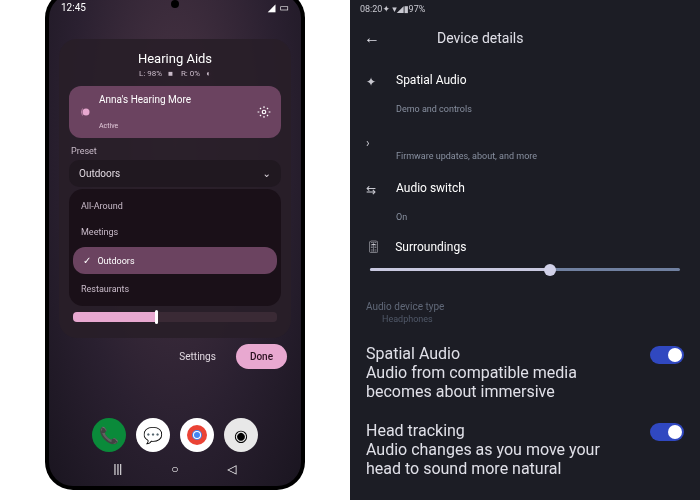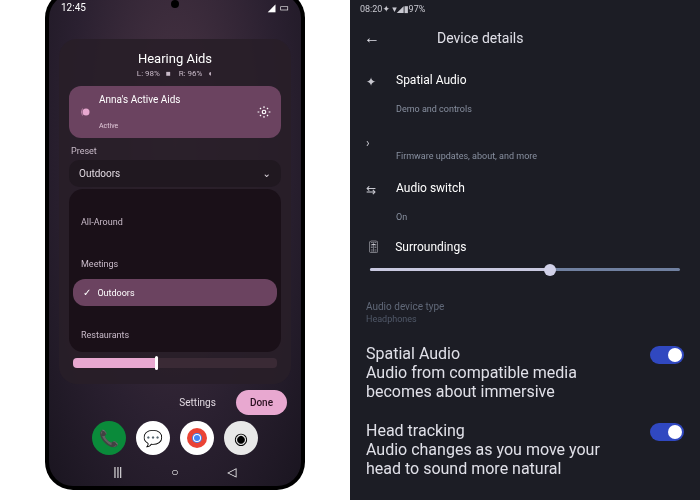--- a/index.html
+++ b/index.html
@@ -15,21 +15,21 @@
   .lr { text-align: center; font-size: 8px; color: #c8bac8; margin-bottom: 8px; }
   .device-row { background: #6b4360; border-radius: 12px; padding: 8px 10px; display: flex; align-items: center; justify-content: space-between; margin-bottom: 8px; }
   .device-row .left { display: flex; gap: 6px; align-items: center; }
   .device-icon { width: 14px; height: 14px; }
   .device-name { font-size: 10px; color: #fff; }
   .device-sub { font-size: 7px; color: #e0c8d8; margin-top: 17px; }
   .gear { width: 14px; height: 14px; color: #fff; }
   .label { font-size: 9px; color: #c8bac8; margin: 4px 0 4px 2px; }
   .select-row { background: rgba(30,22,30,0.8); border-radius: 10px; padding: 8px 10px; display: flex; justify-content: space-between; align-items: center; font-size: 10px; margin-bottom: 2px; }
   .dropdown { background: #1a1018; border-radius: 14px; padding: 4px 0; margin-top: 2px; }
-  .dropdown-item { padding: 8px 12px; font-size: 9px; color: #c8bac8; margin-top: 16px; }
+  .dropdown-item { padding: 8px 12px; font-size: 9px; color: #c8bac8; }
   .dropdown-item.selected { background: #6b4360; border-radius: 12px; margin: 2px 4px; padding: 8px 10px; color: #fff; display: flex; gap: 6px; align-items: center; }
   .slider-small { margin: 6px 4px 4px; height: 10px; background: linear-gradient(to right,#e8a8d0 0%,#e8a8d0 40%,#3a2a35 40%,#3a2a35 100%); border-radius: 4px; position: relative; }
   .slider-small .thumb { position: absolute; left: 40%; top: -2px; width: 3px; height: 14px; background: #fff; border-radius: 2px; }
   .btn-row { display: flex; justify-content: flex-end; gap: 8px; padding: 6px 14px 0; }
   .btn-text { font-size: 10px; color: #e0d8e0; padding: 7px 12px; }
   .btn-done { background: #e8a8d0; color: #2a1020; border-radius: 14px; padding: 7px 14px; font-size: 10px; font-weight: 500; }
   .dock { margin-top: auto; display: flex; justify-content: center; gap: 10px; padding: 6px 0 4px; }
   .dock-icon { width: 34px; height: 34px; border-radius: 50%; display: flex; align-items: center; justify-content: center; font-size: 16px; }
   .navbar { display: flex; justify-content: space-around; padding: 6px 40px 10px; }
   .nav-btn { color: #fff; font-size: 12px; }
@@ -43,21 +43,21 @@
   .row2 .icon { width: 16px; flex-shrink: 0; margin-top: 2px; font-size: 12px; color: #c8c8d0; }
   .row2 .texts { flex: 1; }
   .row2 .t1 { font-size: 12px; color: #fff; }
   .row2 .t2 { font-size: 9px; color: #8890a0; margin-top: 17px; }
   .surround-block { padding: 8px 16px 14px; }
   .surround-head { display: flex; gap: 14px; align-items: center; margin-bottom: 14px; }
   .slider2 { height: 3px; background: #7080a0; border-radius: 2px; position: relative; margin: 0 4px; }
   .slider2 .track { position: absolute; left: 0; top: 0; height: 100%; width: 58%; background: #c8c8e0; border-radius: 2px; }
   .slider2 .thumb { position: absolute; left: 58%; top: 50%; transform: translate(-50%,-50%); width: 12px; height: 12px; background: #d0d0e8; border-radius: 50%; }
   .section-label { font-size: 10px; color: #606878; padding: 16px 16px 2px; }
-  .section-sub { font-size: 9px; color: #505868; padding: 0 16px 10px; }
+  .section-sub { font-size: 9px; color: #505868; padding: 0 32px 10px; }
   .toggle-row { display: flex; align-items: flex-start; padding: 10px 16px; gap: 12px; }
   .toggle-row .texts { flex: 1; }
   .toggle { width: 34px; height: 18px; background: #3048c0; border-radius: 10px; position: relative; flex-shrink: 0; margin-top: 2px; }
   .toggle .knob { position: absolute; right: 2px; top: 2px; width: 14px; height: 14px; background: #fff; border-radius: 50%; }
   .input-row { display: flex; align-items: center; padding: 14px 16px; justify-content: space-between; }
   .check { font-size: 10px; }
 </style>
 </head>
 <body>
 
@@ -71,32 +71,32 @@
           <span>◢</span>
           <span>▭</span>
         </span>
       </div>
 
       <div class="card">
         <div class="card-title">Hearing Aids</div>
         <div class="lr">
           <span>L: 98%</span>
           &nbsp;&nbsp;■&nbsp;&nbsp;&nbsp;
-          <span>R: 96%</span>
+          <span>R: 0%</span>
           &nbsp;&nbsp;◐
         </div>
 
         <div class="device-row">
           <div class="left">
             <svg class="device-icon" viewBox="0 0 24 24" fill="#e8a8d0">
                 <circle cx="12" cy="12" r="6"></circle>
                 <path d="M6 6 Q2 12 6 18" stroke="#e8a8d0" fill="none"></path>
               </svg>
             <div>
-              <div class="device-name">Anna's Active Aids</div>
+              <div class="device-name">Anna's Hearing More</div>
               <div class="device-sub">Active</div>
             </div>
           </div>
           <svg class="gear" viewBox="0 0 24 24" fill="none" stroke="#fff" stroke-width="2">
               <circle cx="12" cy="12" r="3"></circle>
               <path d="M12 2v3M12 19v3M4 12H1M23 12h-3M5 5l2 2M17 17l2 2M5 19l2-2M17 7l2-2"></path>
             </svg>
         </div>
 
         <div class="label">Preset</div>

